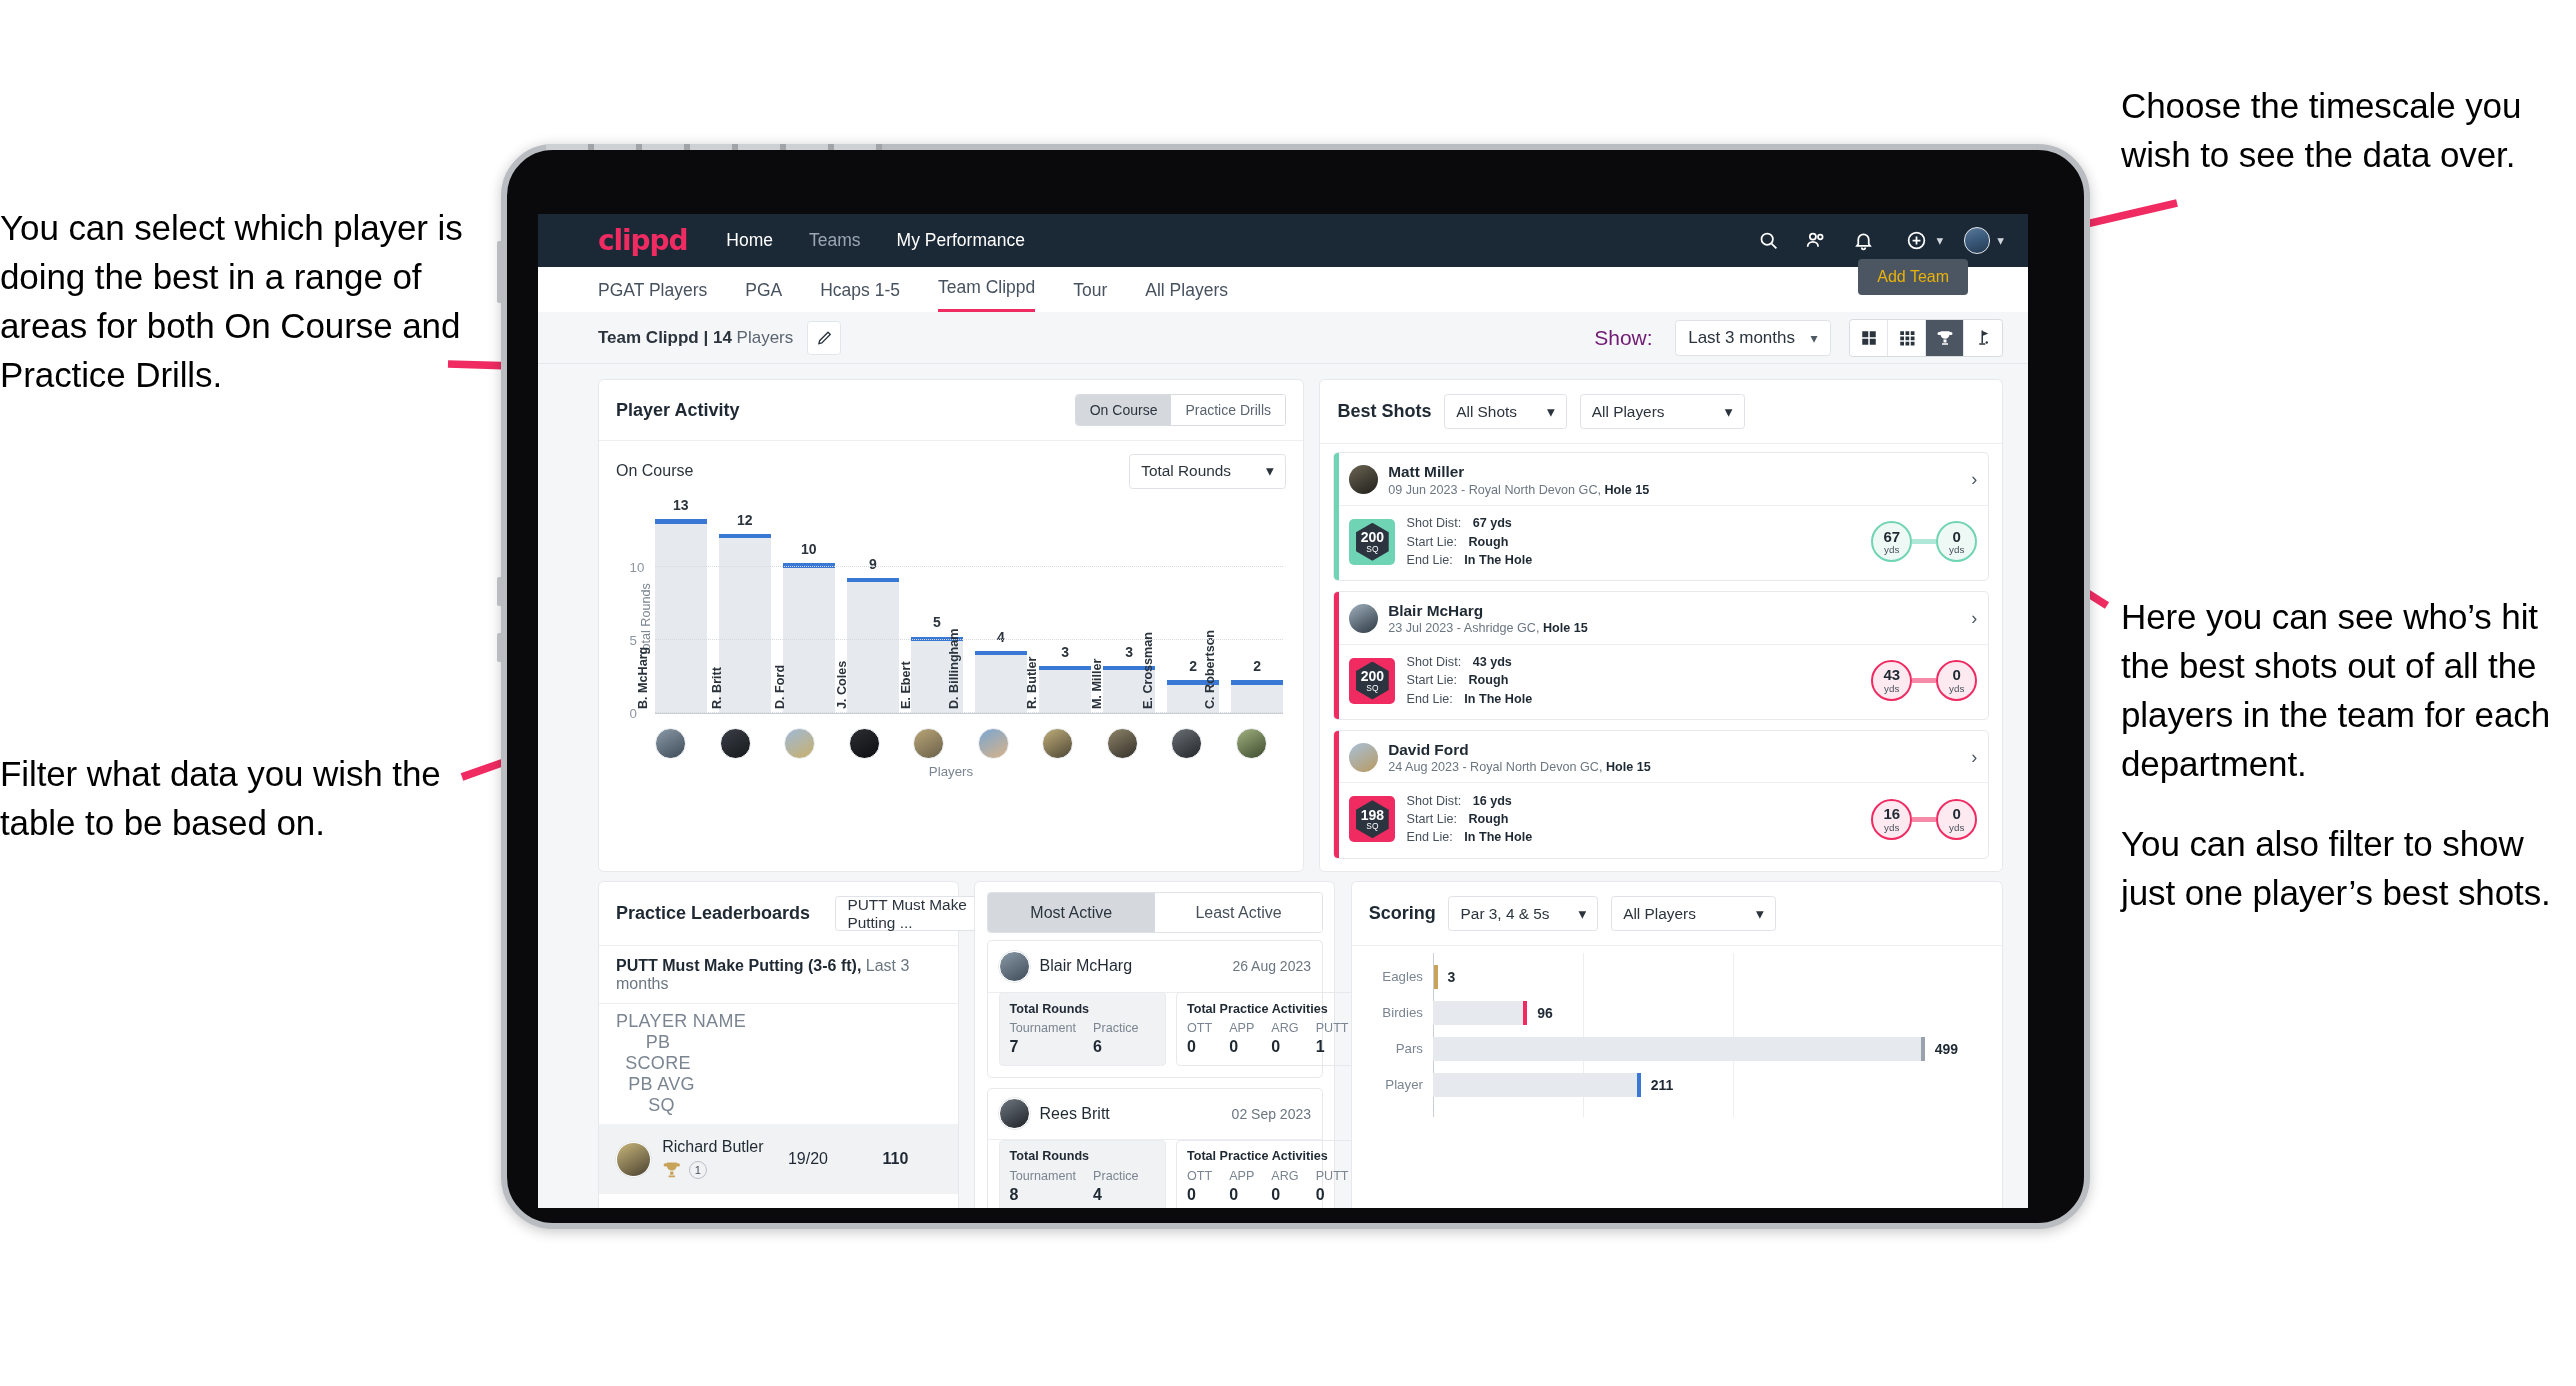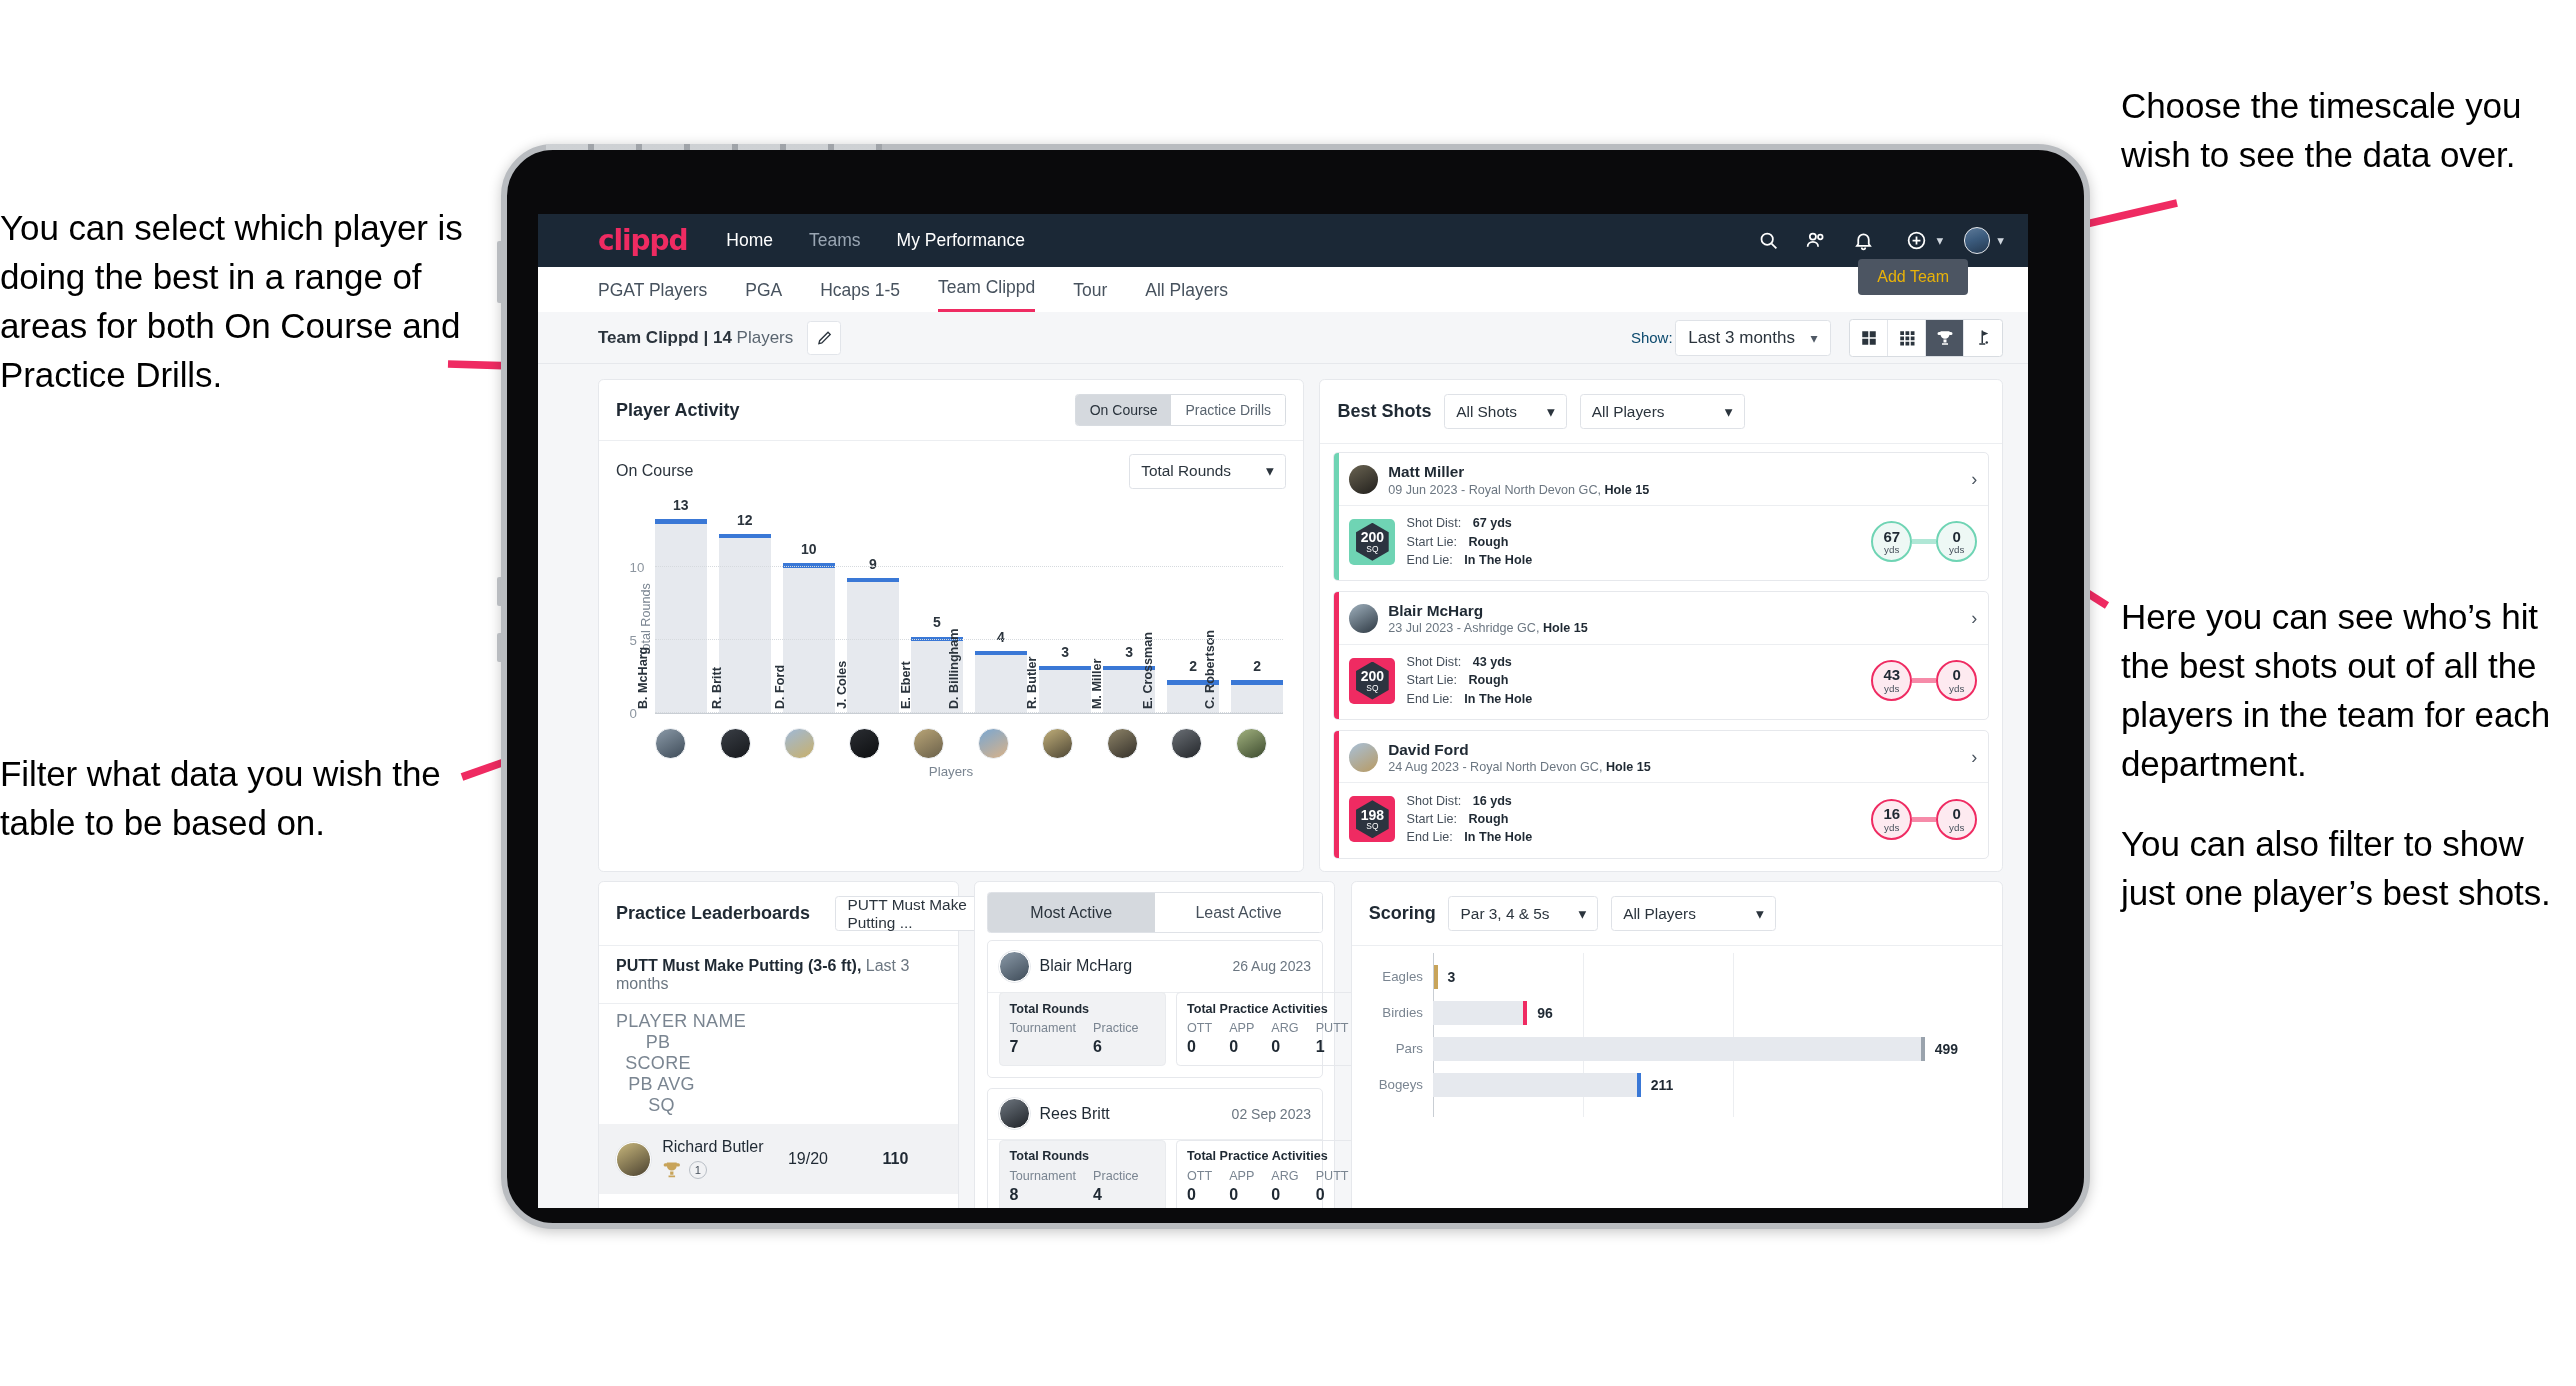--- a/index.html
+++ b/index.html
@@ -80,21 +80,21 @@
 
   
   .subbar{ height:52px; background:#f5f6f8; display:flex; align-items:center;
            padding:0 25px 0 60px; border-bottom:0.7px solid #e6e8ec;}
   .teamlabel{ font-size:17px; color:#5a6570; }
   .teamlabel b{ color:#2b343d; }
   .editbtn{ width:34px;height:34px;background:#fff;border:0.7px solid #e2e5ea;border-radius:3.5px;
             margin-left:14px; display:flex;align-items:center;justify-content:center;}
   .editbtn svg{ width:17.5px;height:17.5px; }
   .subbar .spacer{flex:1}
-  .showlbl{ font-size:15px;color:#0c4a6e; margin-right:2px;}
+  .showlbl{ font-size:21px;color:#701a75; margin-right:22px;}
   .select{
     background:#fff;border:0.7px solid #dfe2e7;border-radius:3.5px;height:36px;
     display:flex;align-items:center;padding:0 12.6px; font-size:17px;color:#2b343d; min-width:147px;
     justify-content:space-between; gap:15.4px;
   }
   .select .chev{ color:#505a66; font-size:14px; }
   .viewgroup{ display:flex; margin-left:18px; border:0.7px solid #d8dce1; border-radius:3.5px; overflow:hidden; background:#fff;}
   .viewbtn{ width:38px;height:36px;display:flex;align-items:center;justify-content:center;
             border-right:0.7px solid #e2e5ea; }
   .viewbtn:last-child{border-right:none}
@@ -797,21 +797,21 @@
               <div class="hbar-row">
                 <div class="hbar-lbl">Pars</div>
                 <div class="hbar-track">
                   <div class="hbar" style="width:89.10714285714286%;background:#e6e9ee">
                     <div class="tip" style="background:#9aa3ad"></div>
                   </div>
                   <div class="hbar-val" style="left:calc(89.10714285714286% + 9.8px)">499</div>
                 </div>
               </div>
               <div class="hbar-row">
-                <div class="hbar-lbl">Bogeys</div>
+                <div class="hbar-lbl">Player</div>
                 <div class="hbar-track">
                   <div class="hbar" style="width:37.67857142857143%;background:#e6e9ee">
                     <div class="tip" style="background:#3a78d6"></div>
                   </div>
                   <div class="hbar-val" style="left:calc(37.67857142857143% + 9.8px)">211</div>
                 </div>
               </div>
             </div>
         </div>
       </div>

